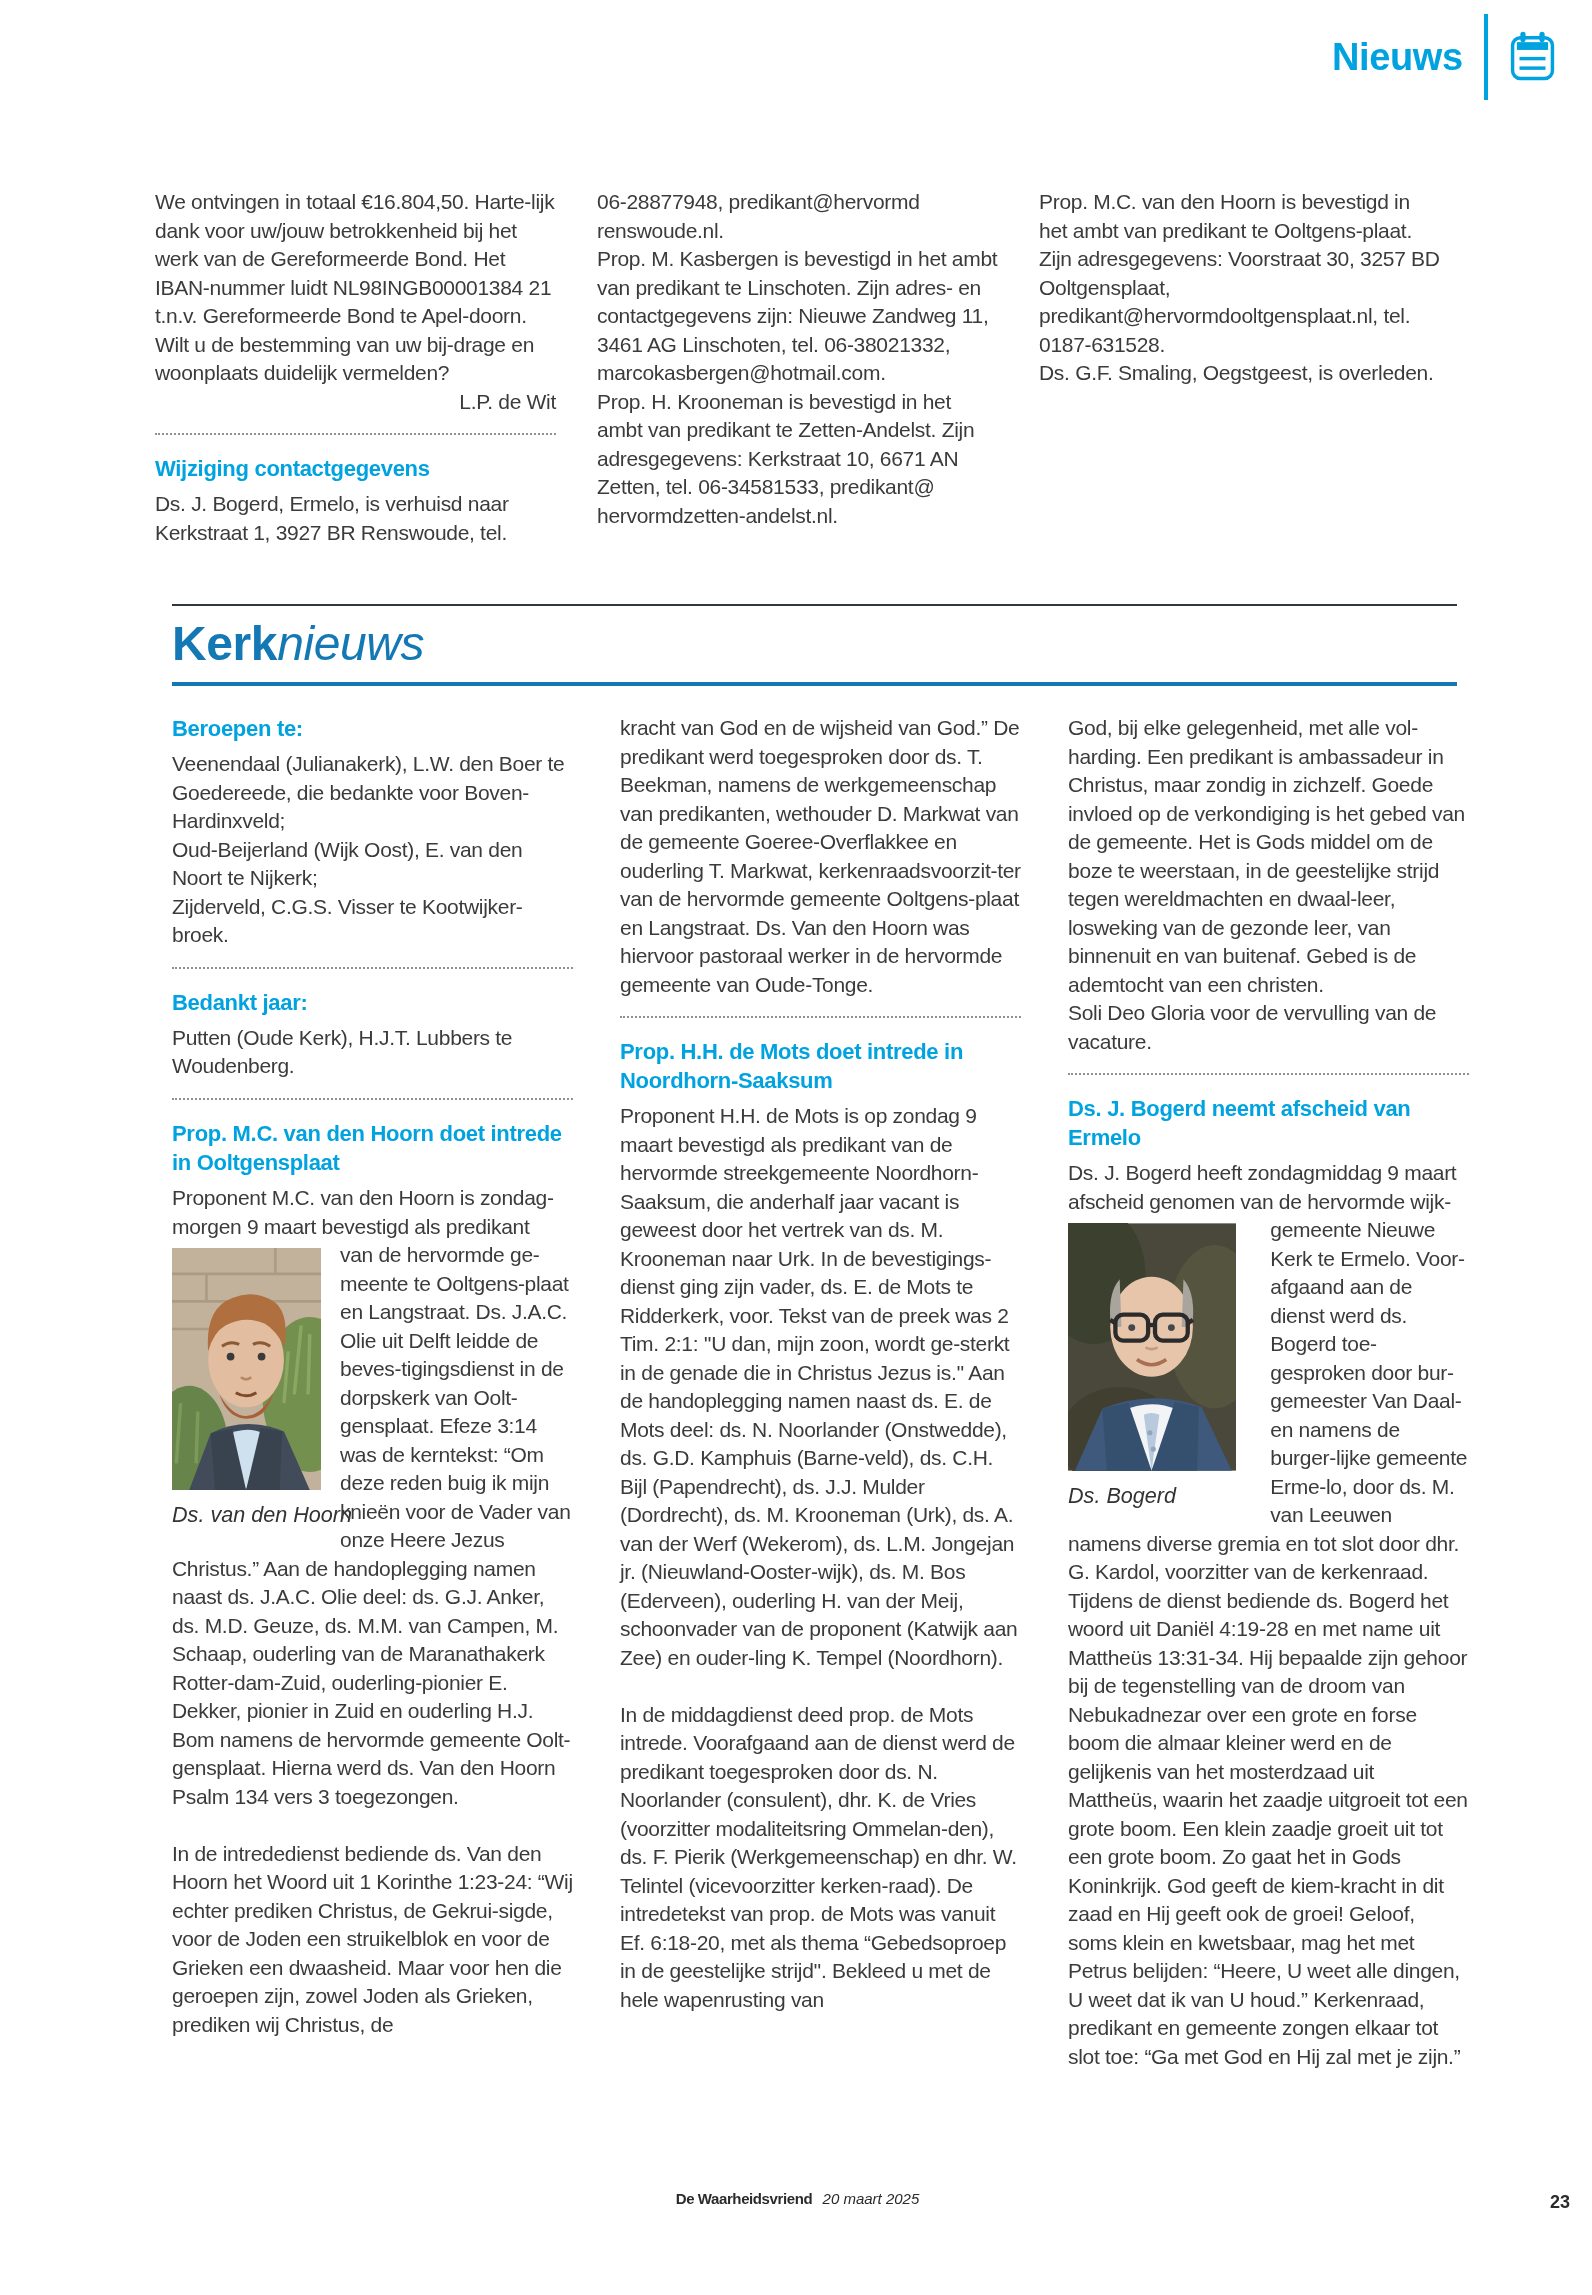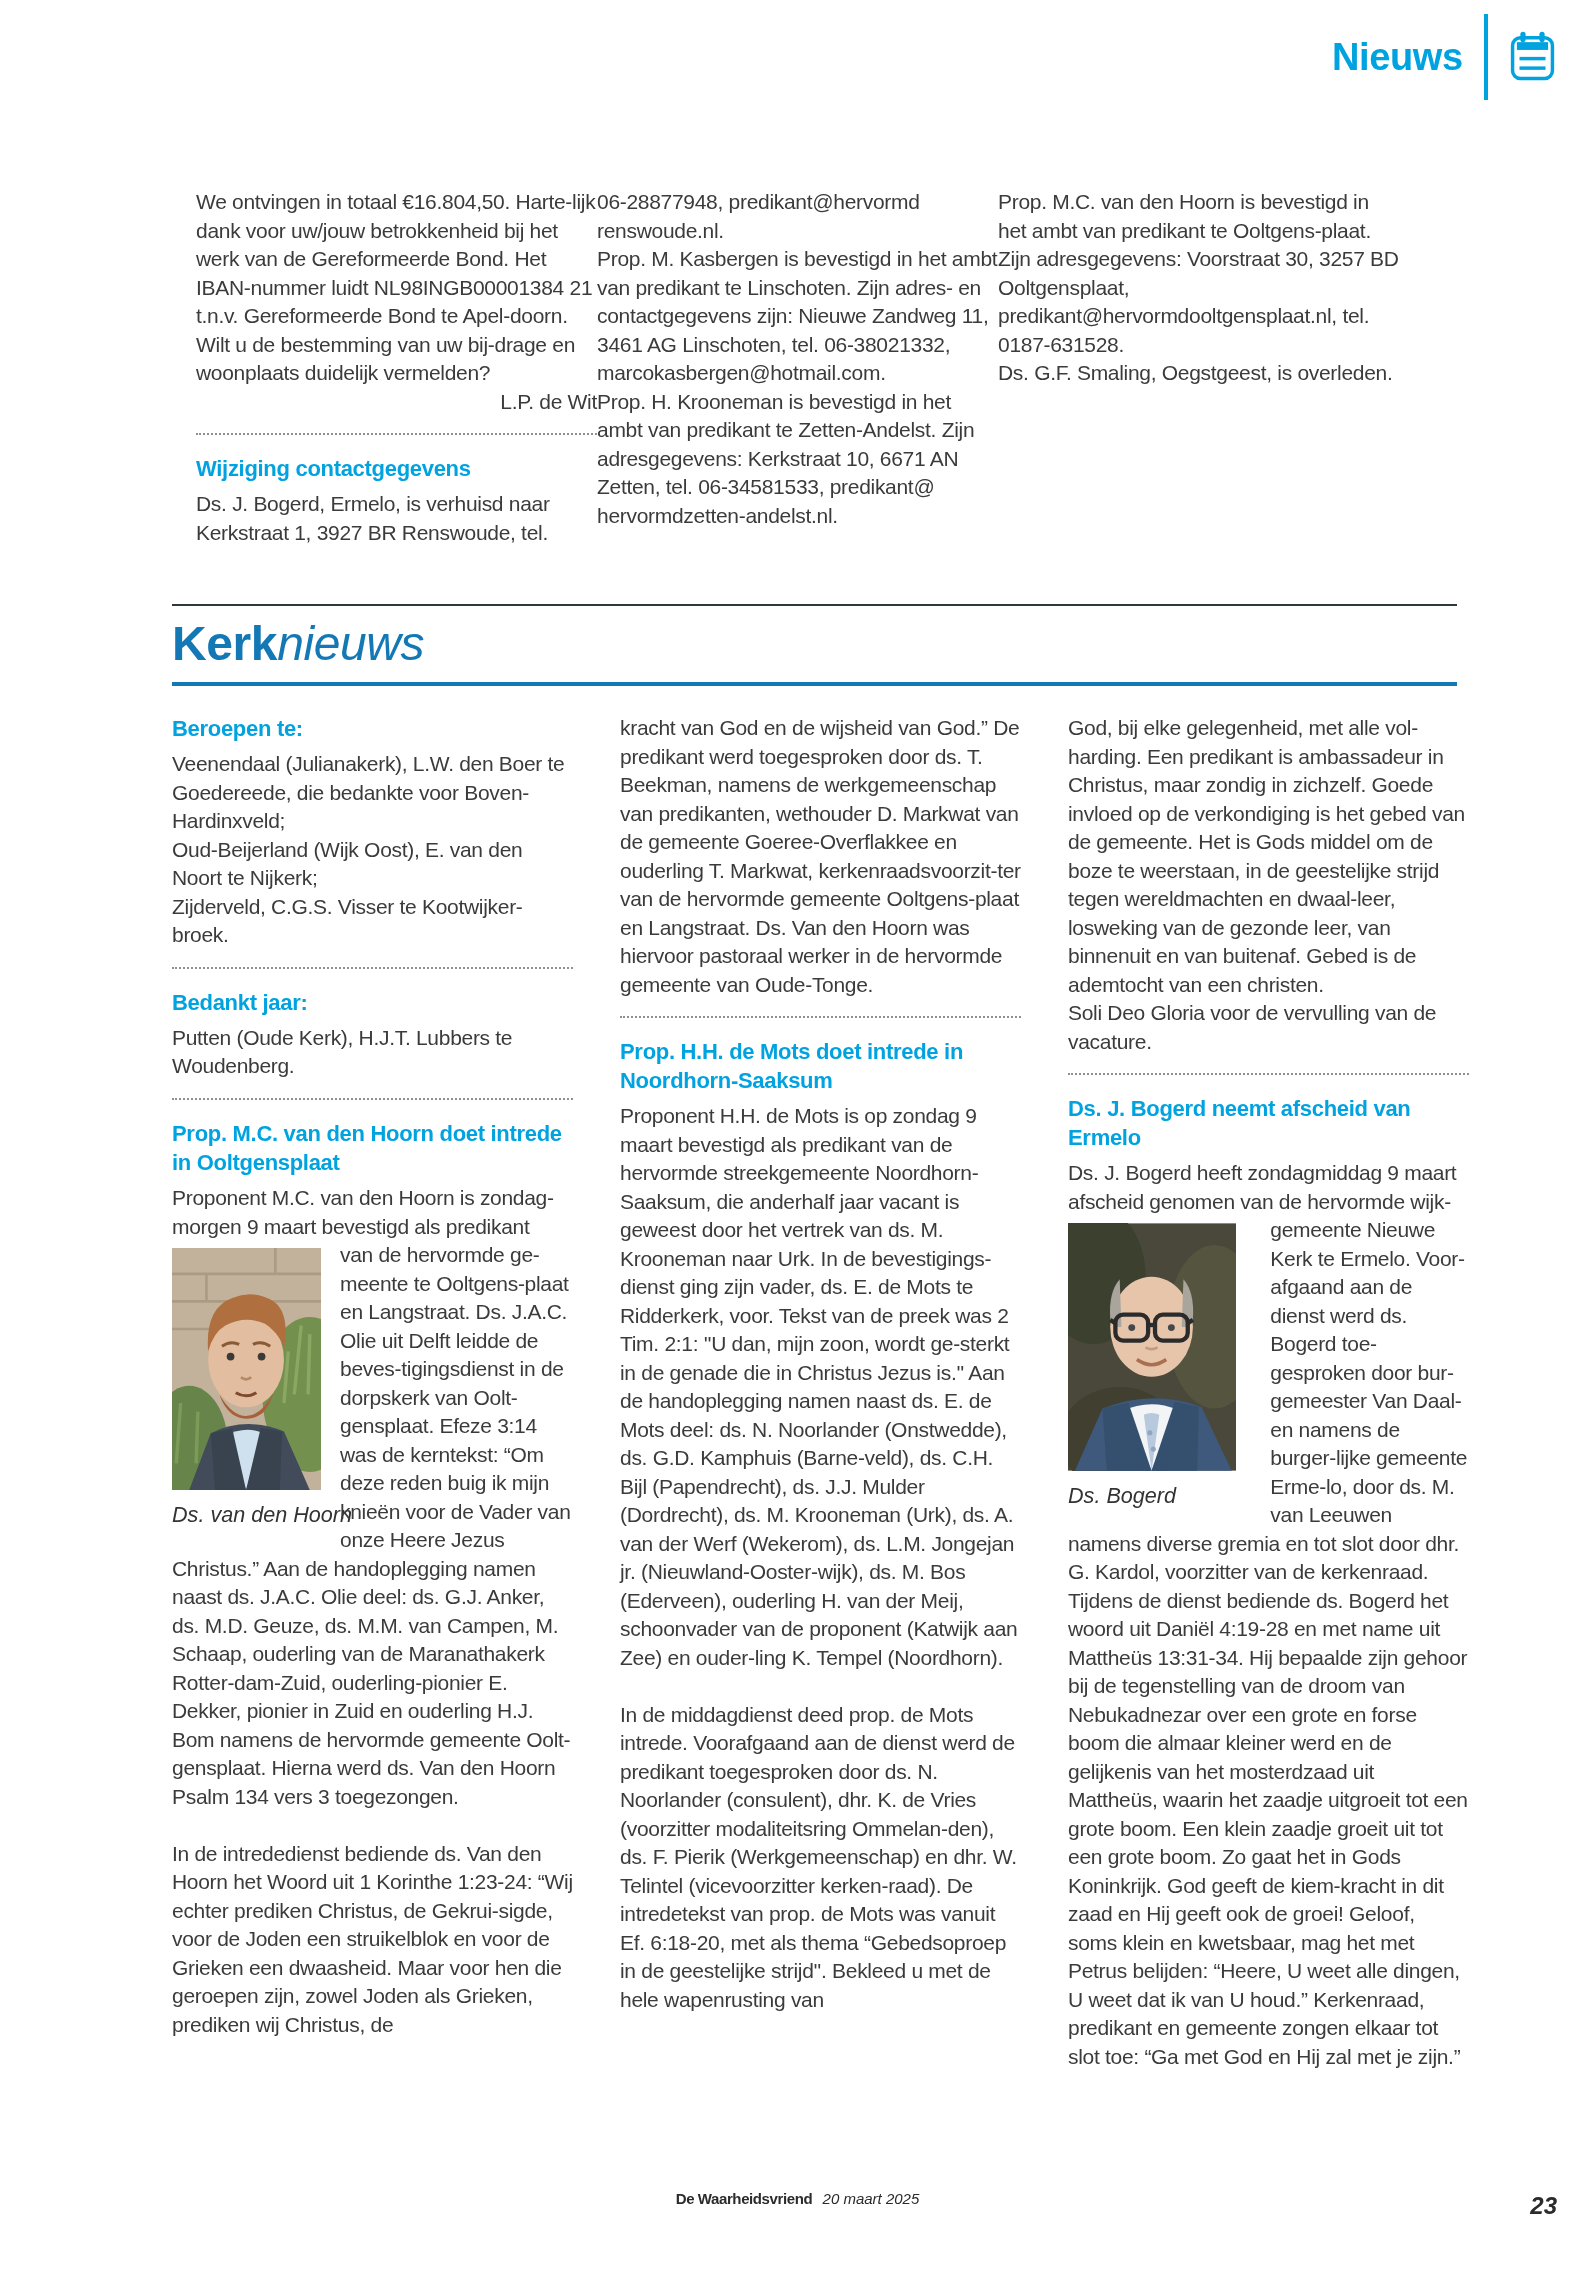--- a/index.html
+++ b/index.html
@@ -9,41 +9,41 @@
   .hdr{position:absolute;top:0;right:36px;height:114px;display:flex;align-items:center;gap:21px;}
   .hdr-label{color:#00a3df;font-weight:bold;font-size:38px;letter-spacing:-0.4px;}
   .hdr-rule{width:4.3px;height:86px;background:#00a3df;}
   
   p{margin:0;font-size:21px;line-height:28.5px;letter-spacing:-0.3px;}
   .sig{text-align:right;}
   .sub{font-size:22px;font-weight:bold;color:#00a3df;line-height:29px;margin:0 0 7px;letter-spacing:-0.3px;}
   .divider{border-top:2.6px dotted #909090;height:0;margin:17.3px 0 19px;}
   .para-gap{margin-top:28.5px;}
   
-  .top-news{position:absolute;top:188px;left:155px;width:1285px;display:flex;justify-content:center;}
+  .top-news{position:absolute;top:188px;left:155px;width:1285px;display:flex;gap:41px;}
   .col{width:401px;flex:0 0 401px;}
   
   .kn{position:absolute;top:604px;left:172px;width:1285px;}
   .kn-topline{border-top:2.6px solid #2c3940;height:0;}
   .kn-title{margin:12px 0 0;color:#1478b5;font-size:48px;line-height:52px;letter-spacing:-0.4px;}
   .kn-title .b{font-weight:bold;}
   .kn-title .i{font-style:italic;font-weight:normal;}
   .kn-blueline{border-top:4.3px solid #1478b5;height:0;margin-top:12px;}
   .kn-cols{display:flex;gap:47px;margin-top:28px;}
   
   figure{margin:0;float:left;}
   .fig-hoorn{width:149px;margin:7px 19px 3.5px 0;}
   .fig-bogerd{width:185px;margin:7px 17.3px 3.5px 0;}
   figcaption{font-style:italic;font-size:21.6px;margin-top:12px;white-space:nowrap;color:#333;}
   figure svg{display:block;}
   
   .footer{position:absolute;top:2190px;left:155px;width:1285px;text-align:center;font-size:15px;color:#2b2b2b;}
   .footer .mag{font-weight:bold;letter-spacing:-0.4px;}
   .footer .date{font-style:italic;margin-left:10.4px;}
-  .page-num{position:absolute;top:2192px;right:35px;font-size:24px;font-weight:bold;color:#2b2b2b;font-style:italic;}
+  .page-num{position:absolute;top:2192px;right:22px;font-size:18px;font-weight:bold;color:#2b2b2b;}
 </style>
 </head>
 <body>
 
 <div class="hdr">
   <span class="hdr-label">Nieuws</span>
   <span class="hdr-rule"></span>
   <span>
     <svg width="47" height="52" viewBox="0 0 54 60">
       <rect x="4" y="9" width="46" height="47" rx="9" fill="none" stroke="#00a3df" stroke-width="4"></rect>

